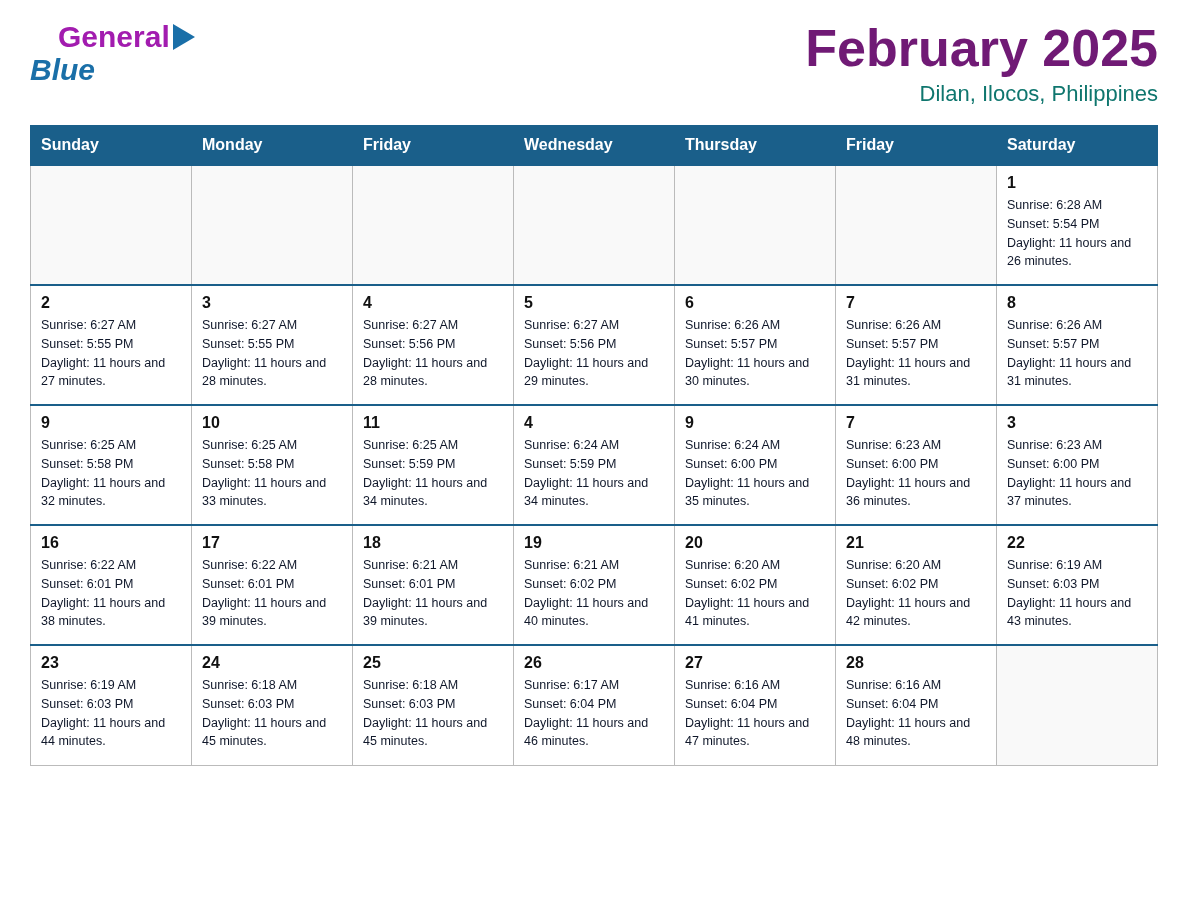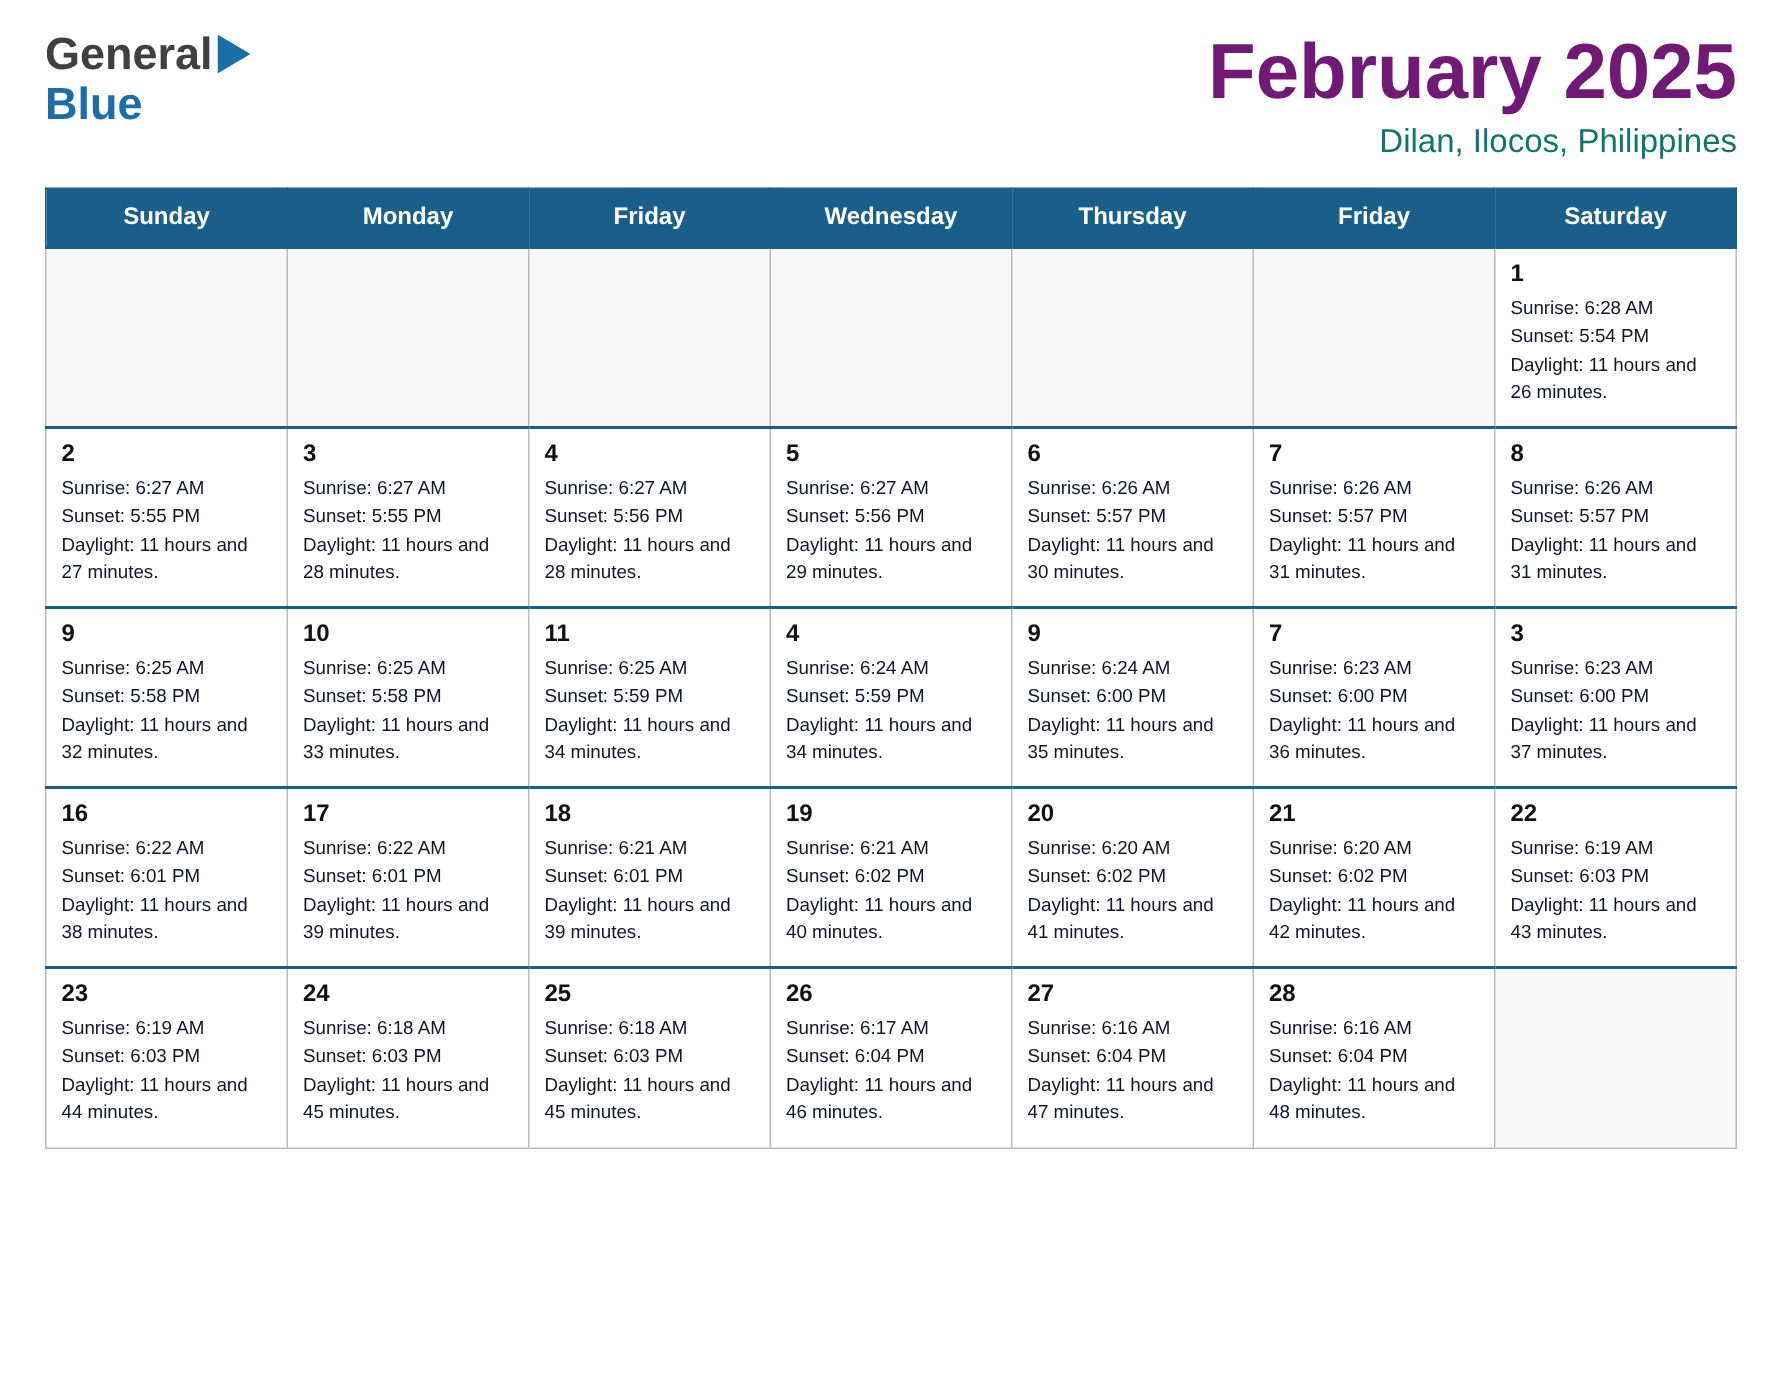--- a/index.html
+++ b/index.html
@@ -35,22 +35,22 @@
     .calendar {
       width: 100%;
       border-collapse: collapse;
       border: 1px solid #999;
     }
     .calendar th {
       background-color: #1a5f8a;
       color: #fff;
       font-size: 16px;
       font-weight: 600;
-      padding: 10px 20px;
-      text-align: center;
+      padding: 10px 10px;
+      text-align: left;
       border: 1px solid #1a5f8a;
     }
     .calendar td {
       vertical-align: top;
       padding: 8px 10px;
       border: 1px solid #bbb;
       width: calc(100% / 7);
       min-height: 110px;
       height: 120px;
     }
@@ -84,29 +84,29 @@
       display: flex;
       align-items: center;
     }
   </style>
 </head>
 <body>
 
 <div class="header">
   <div class="logo-container">
     <div class="logo-row1">
-      <span style="font-size:30px;font-weight:700;color:#404040;">General</span>
+      <span style="font-size:30px;font-weight:700;color:#a21caf;margin-left:28px;">General</span>
       <span style="display:inline-block;margin-left:3px;margin-bottom:-4px;">
         <svg width="22" height="26" viewBox="0 0 22 26">
           <polygon points="0,0 22,13 0,26" fill="#1a6fa8"></polygon>
         </svg>
       </span>
     </div>
     <div>
-      <span style="font-size:30px;font-weight:700;color:#1a6fa8;">Blue</span>
+      <span style="font-size:30px;font-weight:700;color:#1a6fa8;font-style:italic;">Blue</span>
     </div>
   </div>
   <div class="title-block">
     <h1>February 2025</h1>
     <h2>Dilan, Ilocos, Philippines</h2>
   </div>
 </div>
 
 <table class="calendar">
   <thead>

